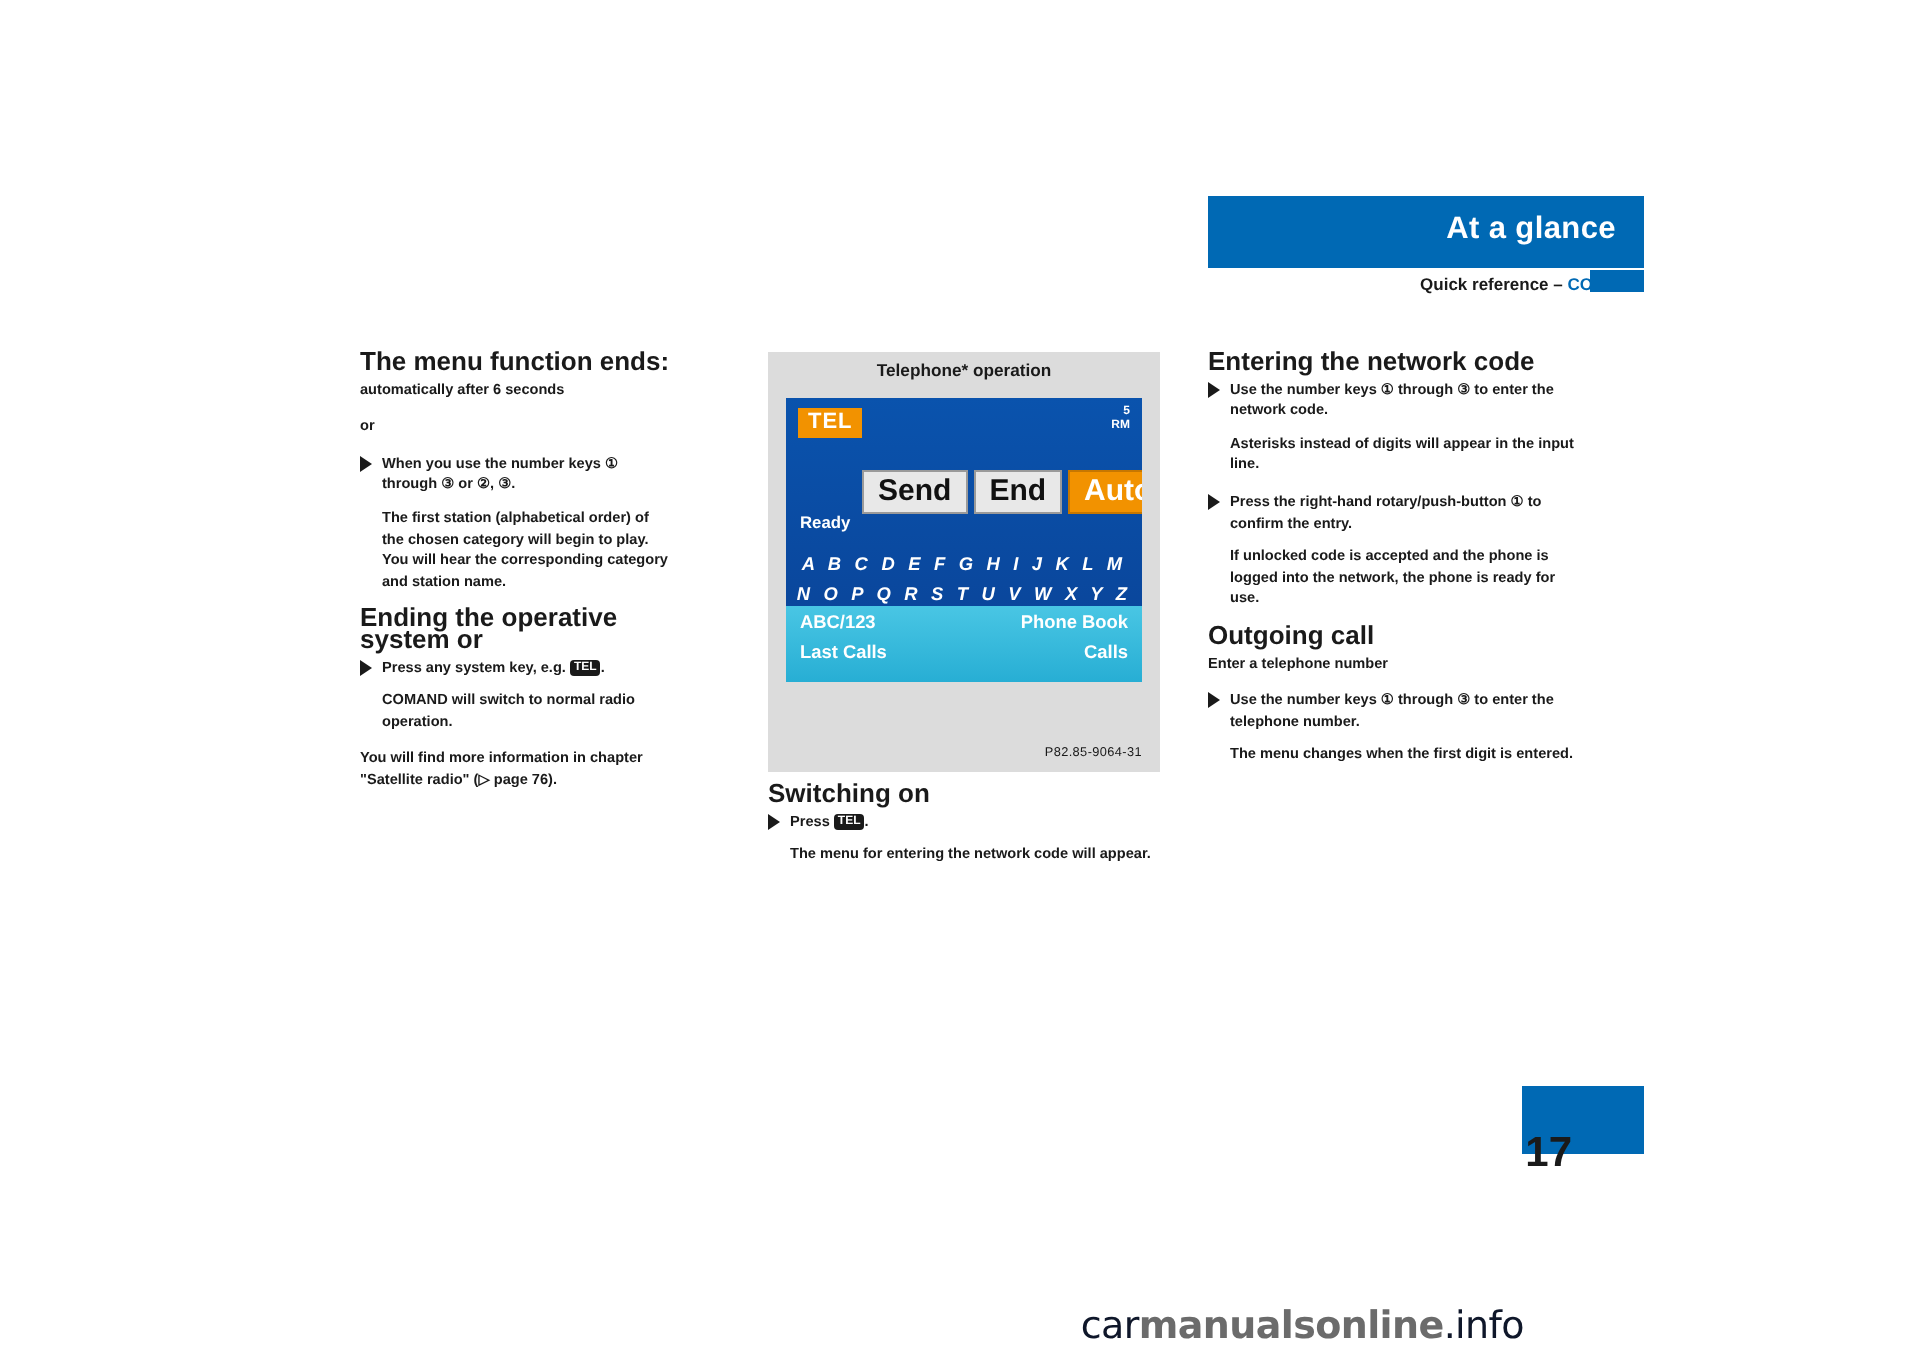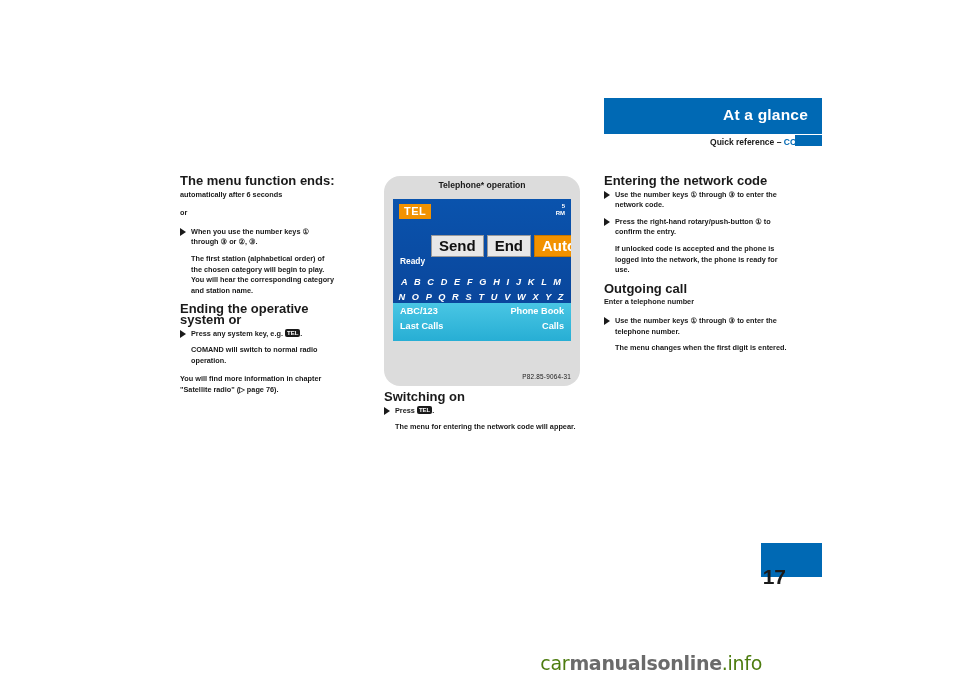--- a/index.html
+++ b/index.html
@@ -85,21 +85,21 @@
   
   .footer-wm {
     position: absolute;
     right: 10px;
     bottom: 4px;
     font-size: 19px;
     color: #7d7d7d;
     font-family: "DejaVu Sans", sans-serif;
     letter-spacing: -0.3px;
   }
-  .footer-wm .dim { color: #4d7c0f; }
+  .footer-wm .dim { color: #0f172a; }
   .footer-wm .bold { font-weight: bold; color: #6b6b6b; }
 
   
   .col {
     position: absolute;
     top: 176px;
     font-size: 7.3px;
     line-height: 10.6px;
     color: #1a1a1a;
   }
@@ -153,21 +153,20 @@
   }
 
   
   .fig {
     position: absolute;
     left: 384px;
     top: 176px;
     width: 196px;
     height: 210px;
     background: #dcdcdc;
-    border-radius: 16px;
   }
   .fig-title {
     position: absolute;
     left: 0; top: 0;
     width: 196px;
     height: 19px;
     line-height: 19px;
     text-align: center;
     font-size: 8.6px;
     font-weight: bold;
@@ -359,20 +358,21 @@
     </div>
     <div class="indent">The menu for entering the network code will appear.</div>
   </div>
 
   <div class="col col3">
     <div class="hd">Entering the network code</div>
     <div class="bullet">
       <span class="arrow"></span>
       <span>Use the number keys ① through ③ to enter the network code.</span>
     </div>
+    <div class="indent">Asterisks instead of digits will appear in the input line.</div>
 
     <div class="bullet">
       <span class="arrow"></span>
       <span>Press the right-hand rotary/push-button ① to confirm the entry.</span>
     </div>
     <div class="indent">If unlocked code is accepted and the phone is logged into the network, the phone is ready for use.</div>
 
     <div class="hd">Outgoing call</div>
     <div class="p">Enter a telephone number</div>
 

